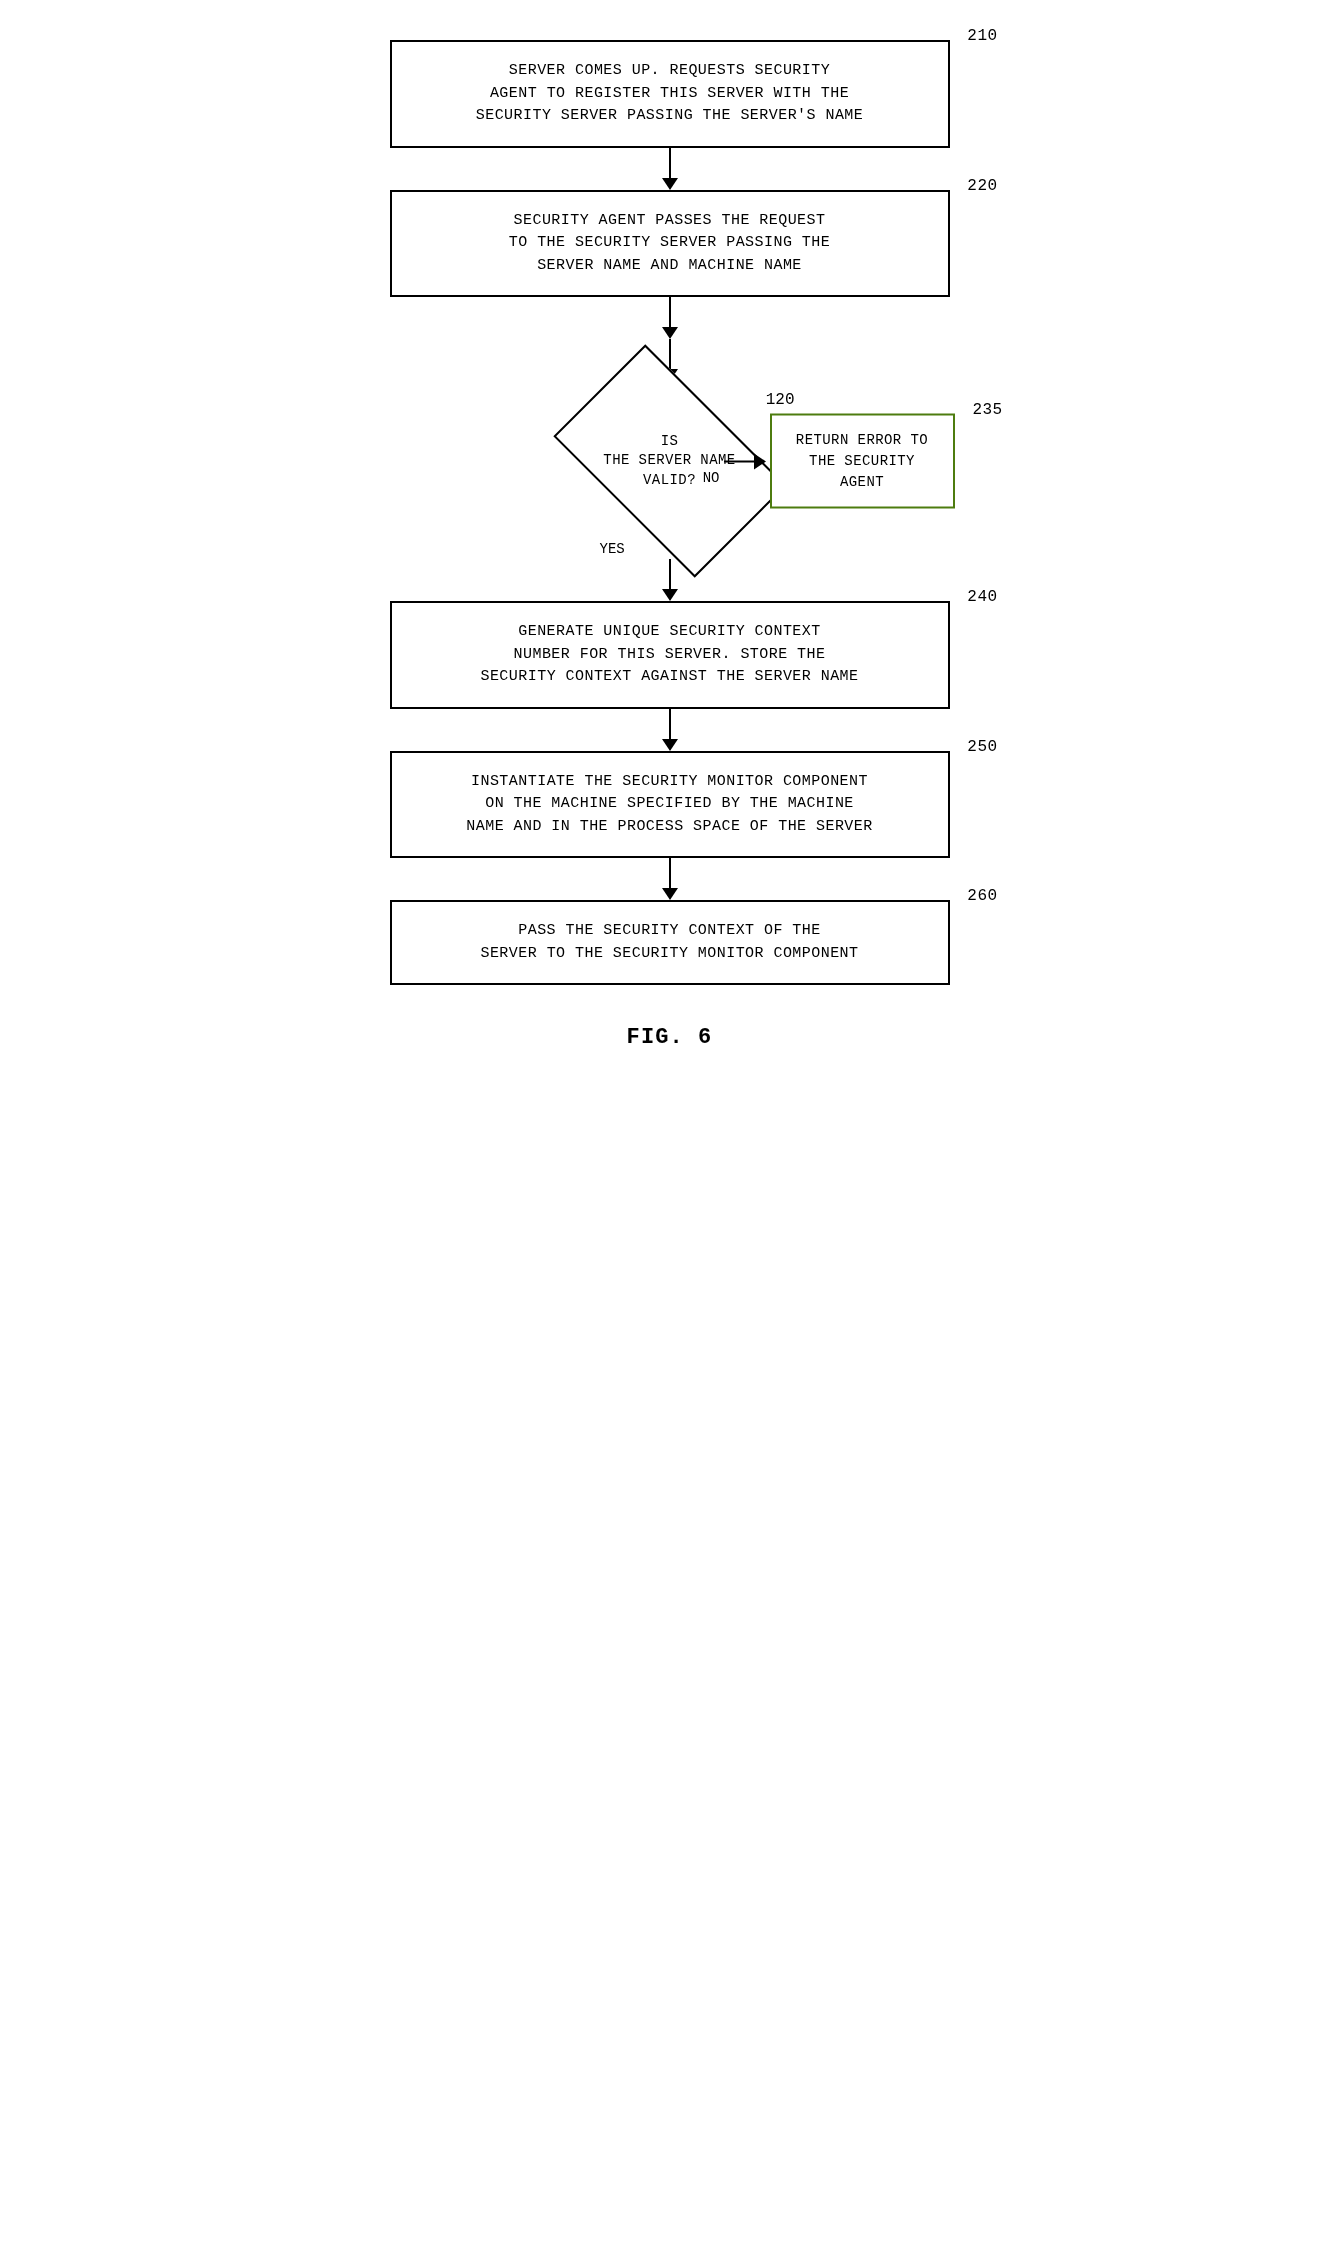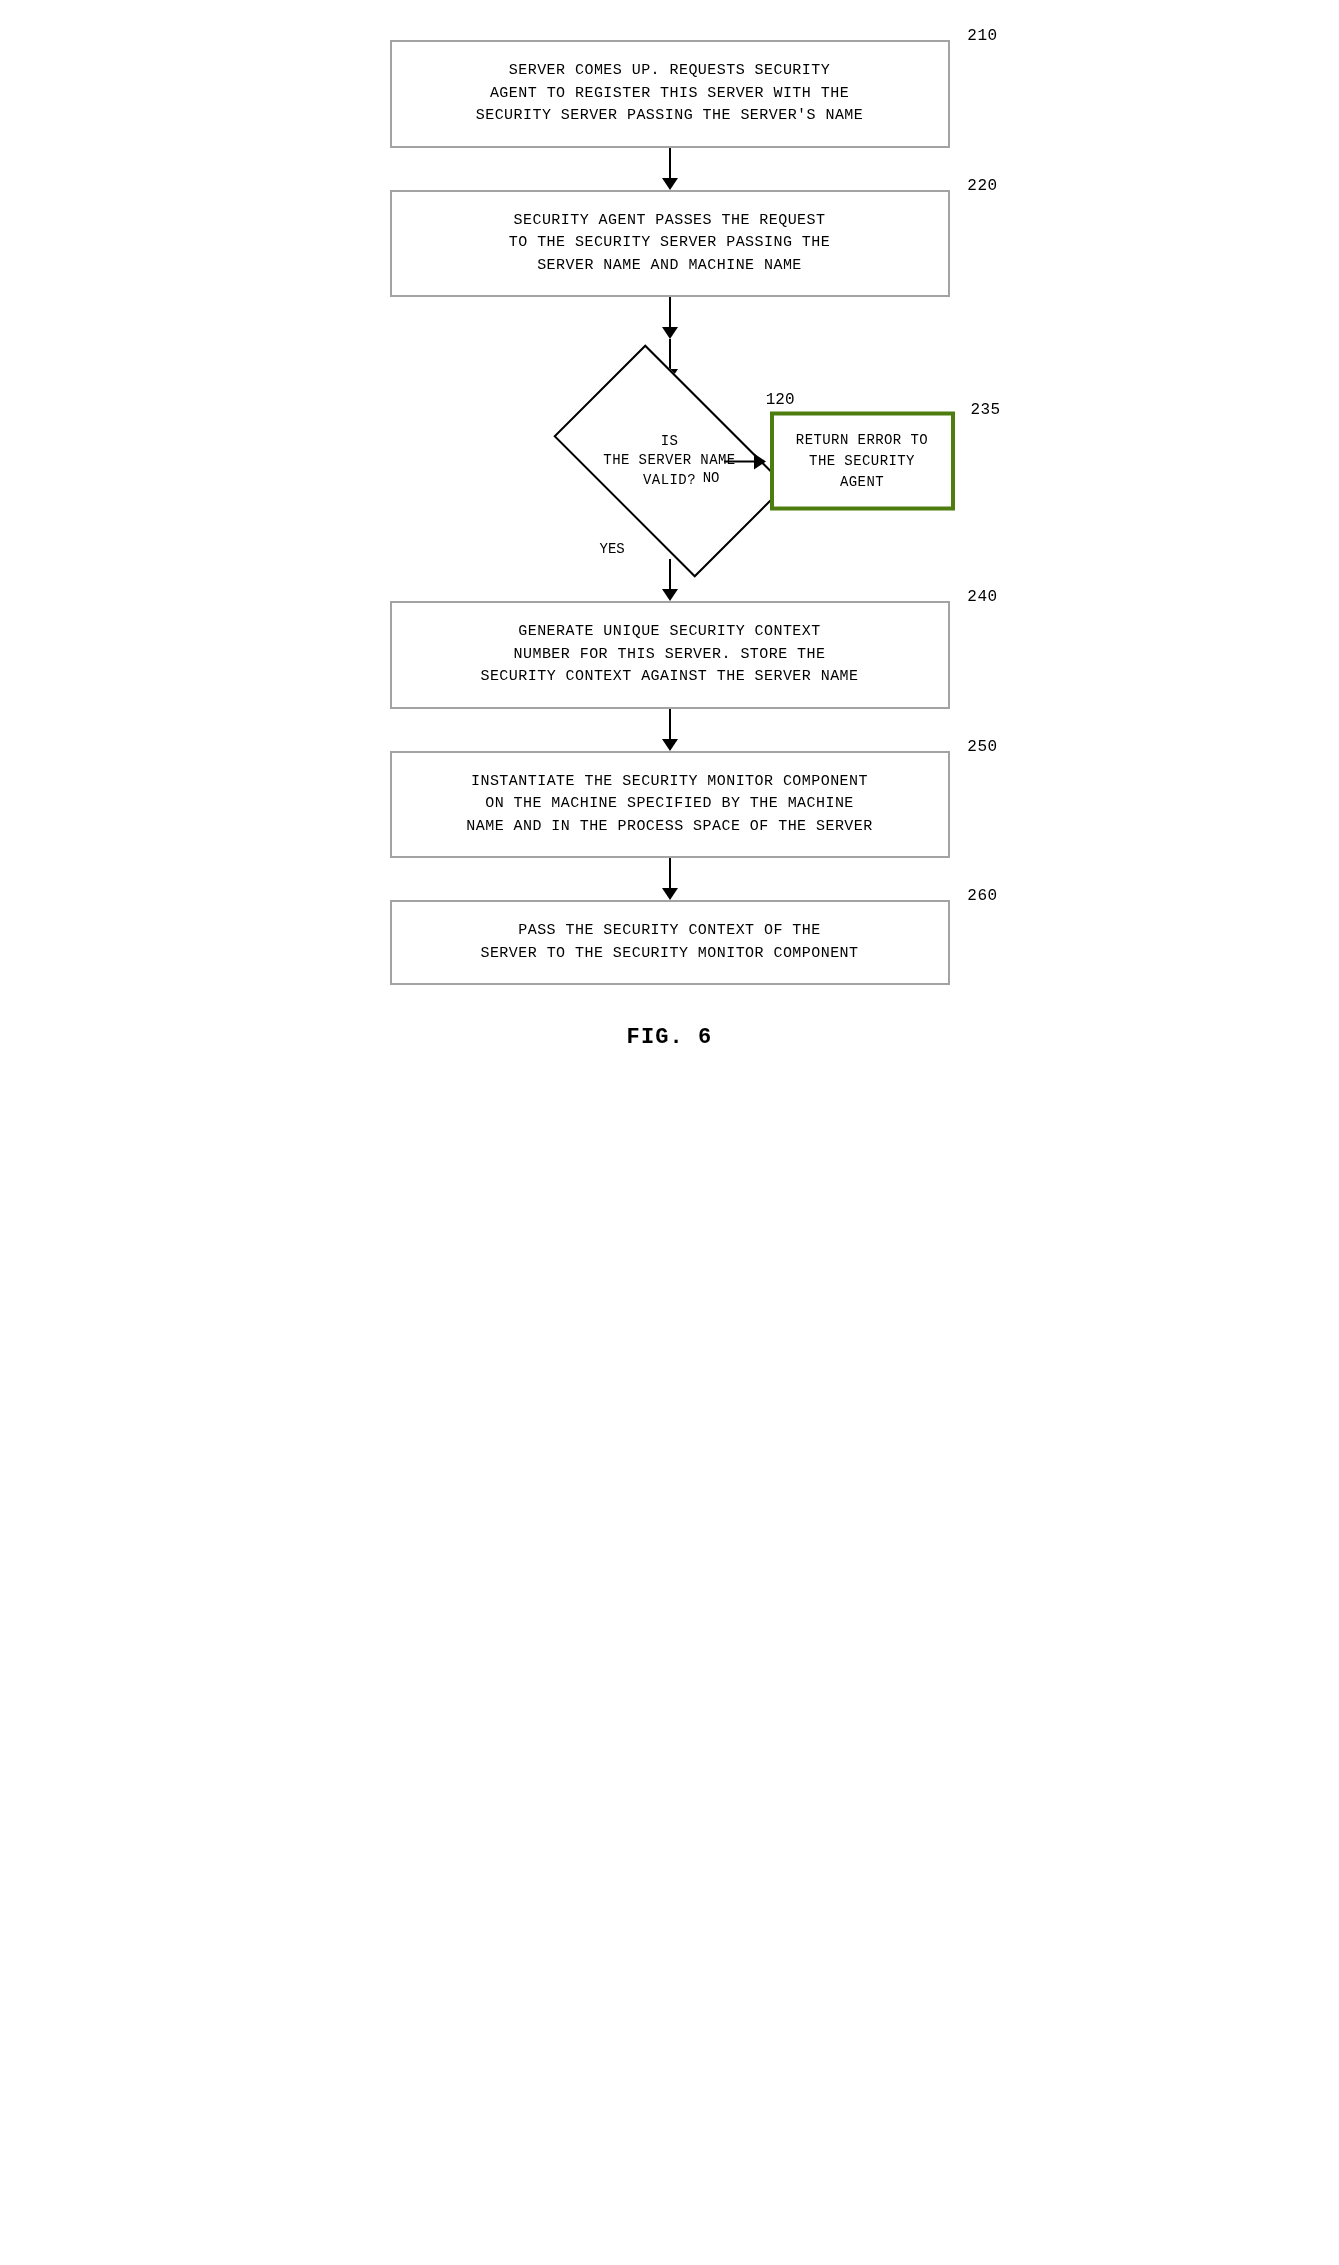--- a/index.html
+++ b/index.html
@@ -17,21 +17,21 @@
     .diagram-container {
       display: flex;
       flex-direction: column;
       align-items: center;
       width: 700px;
       position: relative;
     }
 
     
     .flow-box {
-      border: 2px solid #a3a3a3;
+      border: 2px solid #000000;
       background: #fff;
       text-align: center;
       padding: 18px 24px;
       font-size: 15px;
       line-height: 1.5;
       letter-spacing: 0.03em;
       text-transform: uppercase;
       position: relative;
       width: 560px;
     }
@@ -133,21 +133,21 @@
     }
     .no-arrow-head {
       width: 0;
       height: 0;
       border-top: 8px solid transparent;
       border-bottom: 8px solid transparent;
       border-left: 12px solid #000;
     }
 
     .error-box {
-      border: 4px solid #4d7c0f;
+      border: 2px solid #4d7c0f;
       background: #fff;
       text-align: center;
       padding: 14px 16px;
       font-size: 14px;
       line-height: 1.5;
       text-transform: uppercase;
       letter-spacing: 0.03em;
       width: 185px;
       position: relative;
     }

